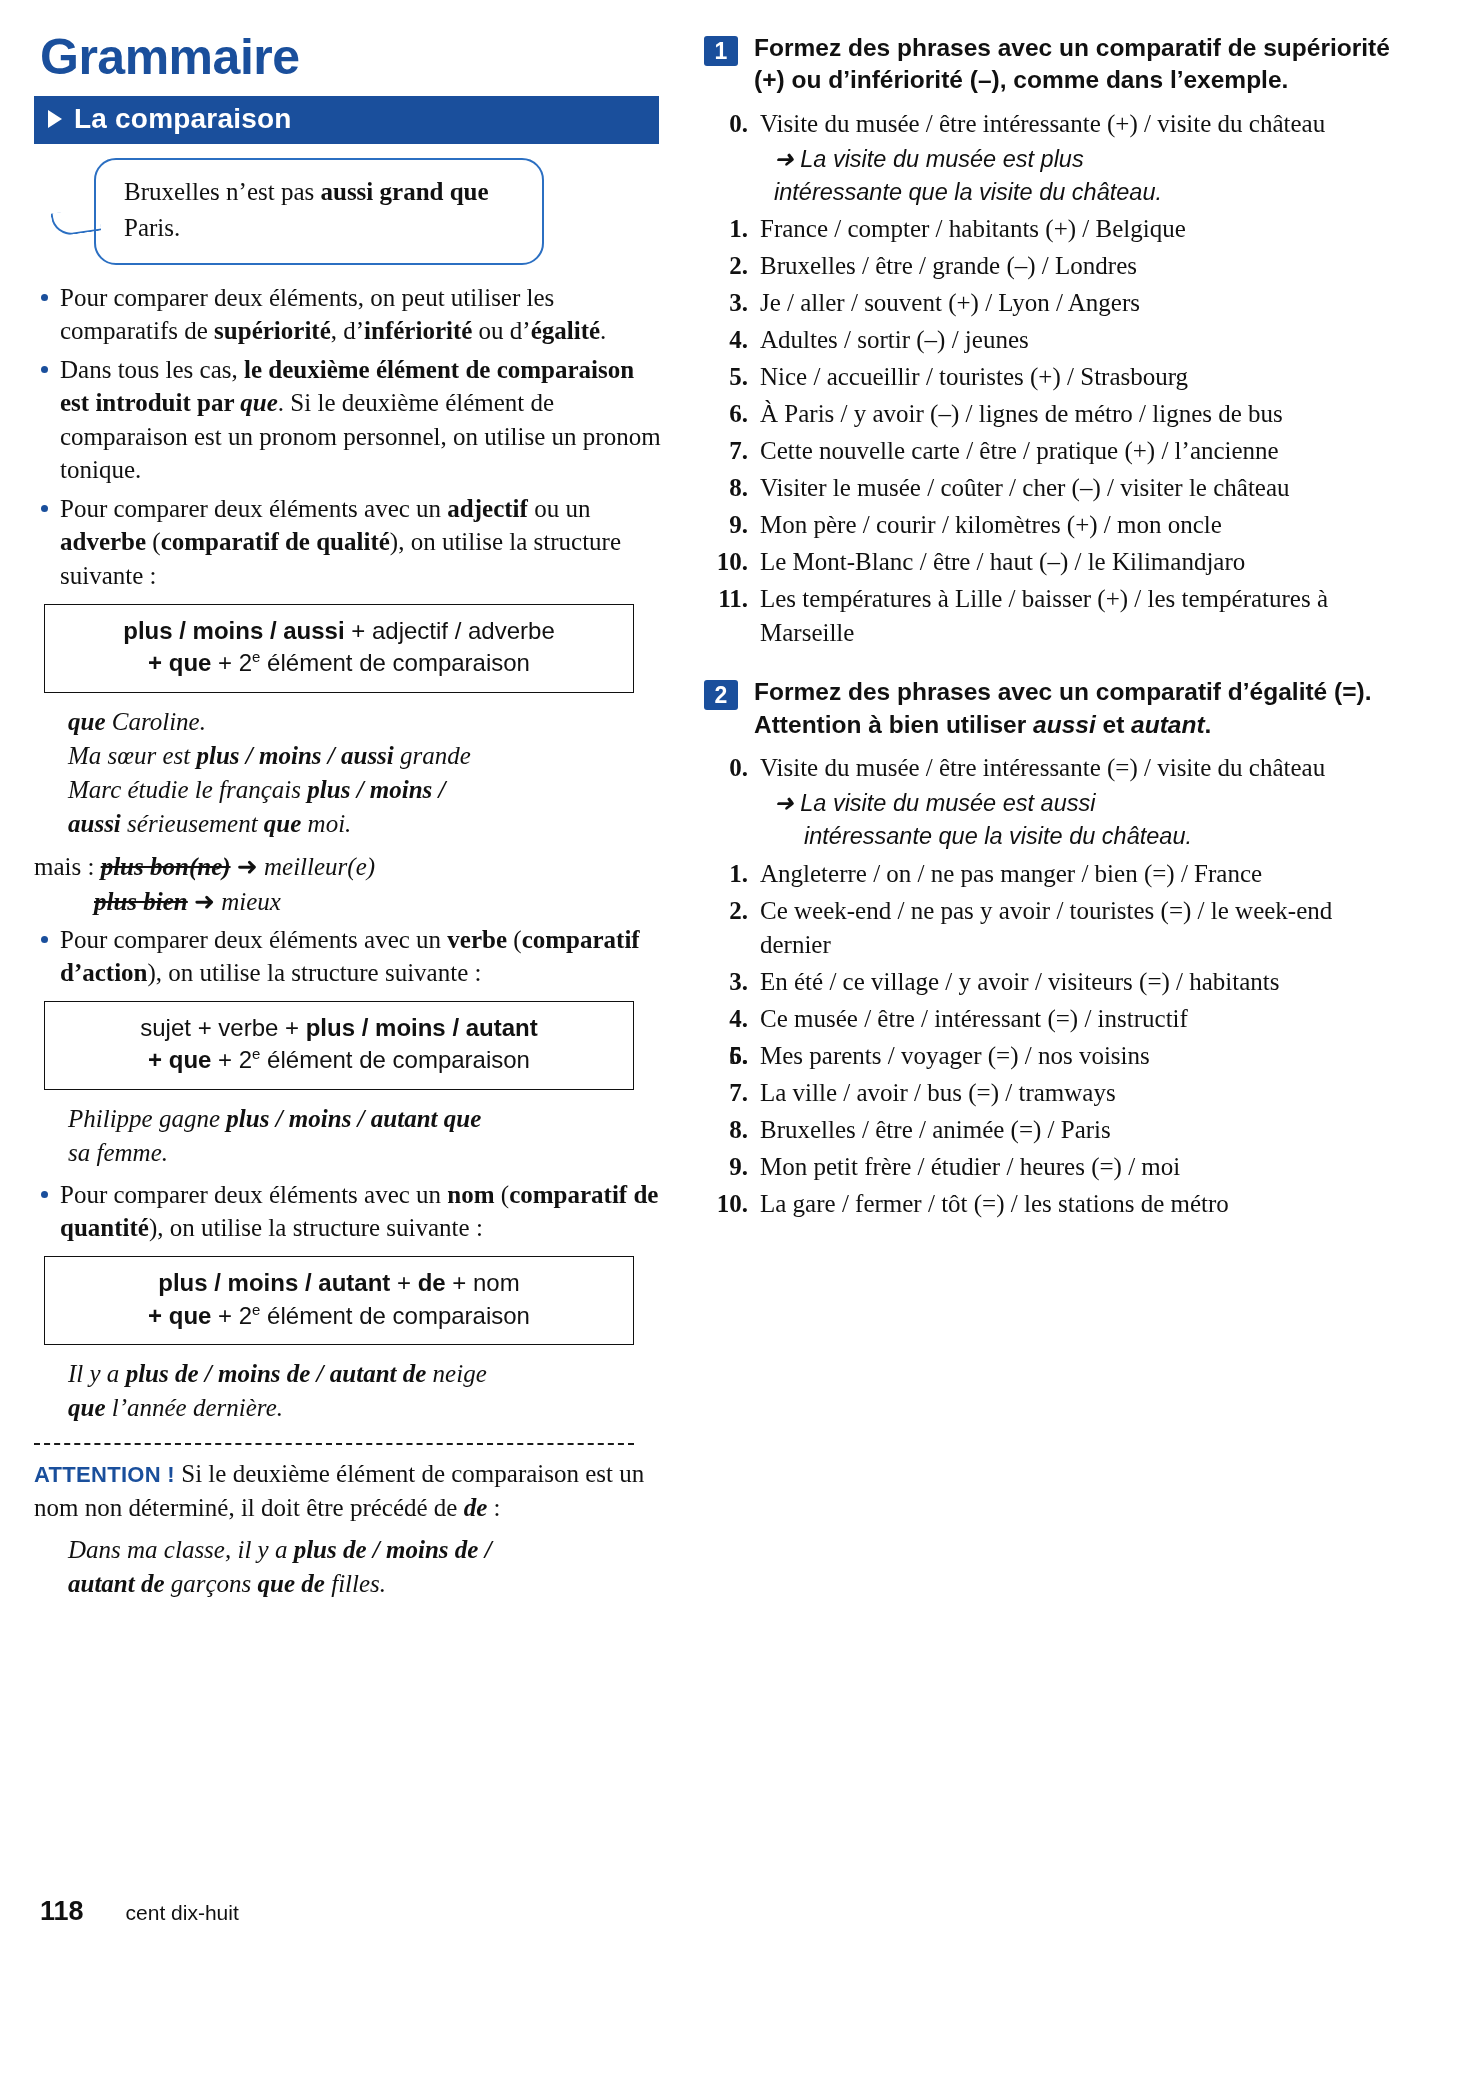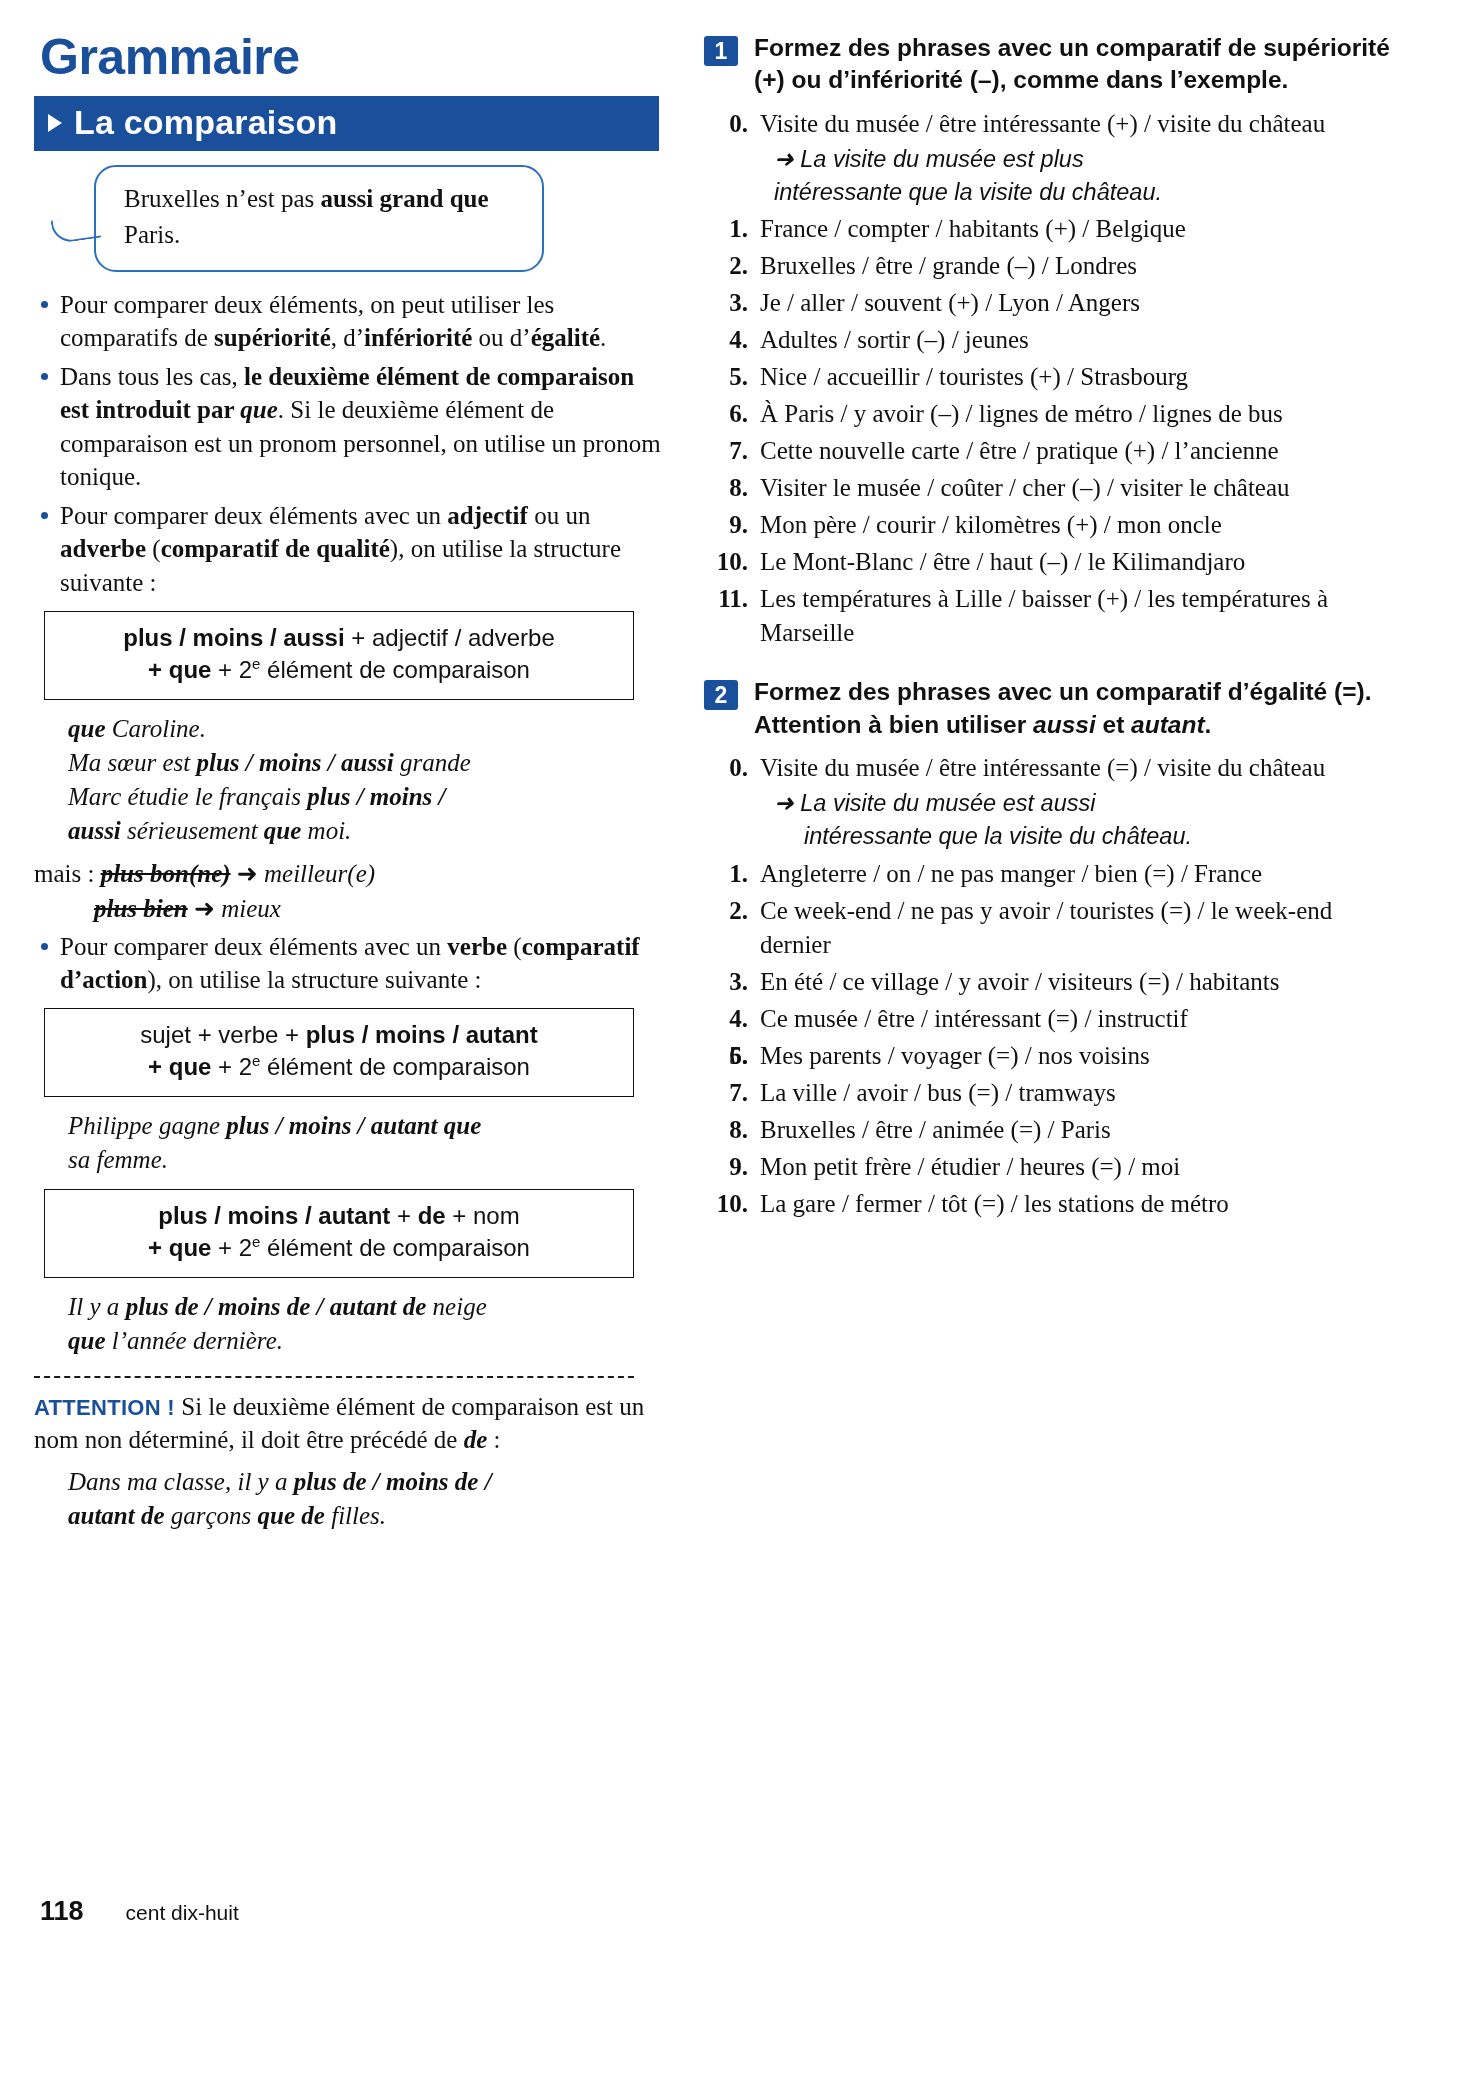--- a/index.html
+++ b/index.html
@@ -44,21 +44,21 @@
     font-size: 50px;
     font-weight: bold;
     margin: 6px 0 10px 6px;
     letter-spacing: -0.5px;
   }
   .banner {
     background: #1a4f9c;
     color: #ffffff;
     font-family: "Liberation Sans", sans-serif;
     font-weight: bold;
-    font-size: 34px;
+    font-size: 28px;
     padding: 7px 10px 9px 14px;
     width: 625px;
     box-sizing: border-box;
     display: flex;
     align-items: center;
     gap: 12px;
     letter-spacing: 0.2px;
   }
   .banner .tri {
     display: inline-block;
@@ -333,20 +333,25 @@
         </div>
       </div>
 
       <div class="example">
         <div>
           <span>Philippe gagne </span><b>plus / moins / autant que</b>
         </div>
         <div>sa femme.</div>
       </div>
 
+      <ul class="bullets">
+        <li>
+          <span>Pour comparer deux éléments avec un </span><b>nom</b><span> (</span><b>comparatif de quantité</b><span>), on utilise la structure suivante :</span>
+        </li>
+      </ul>
 
       <div class="rulebox">
         <div>
           <b>plus / moins / autant</b><span> + </span><b>de</b><span> + nom</span>
         </div>
         <div>
           <b>+ que</b><span> + 2</span><sup>e</sup><span> élément de comparaison</span>
         </div>
       </div>
 

